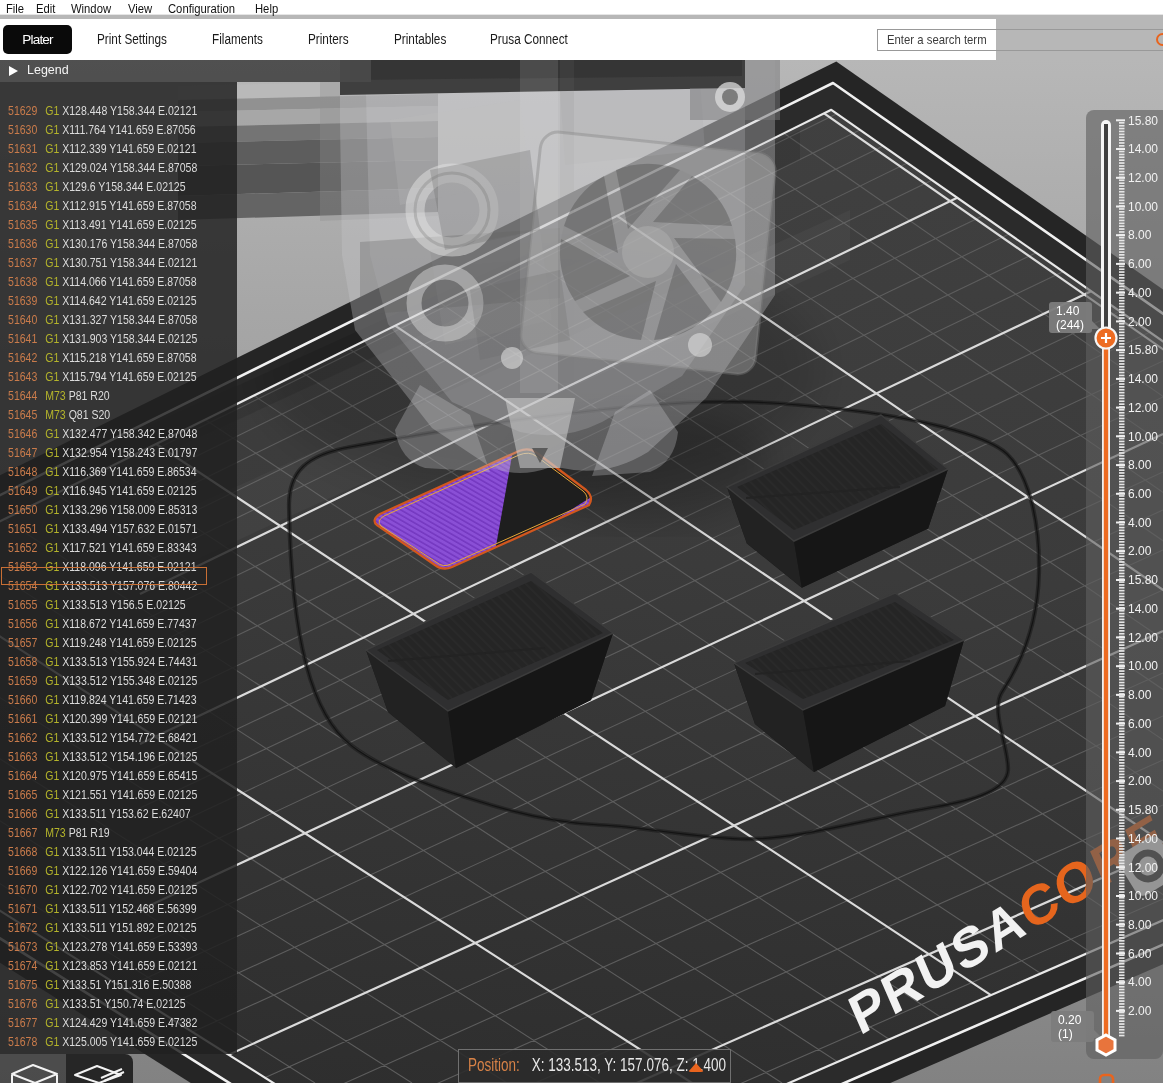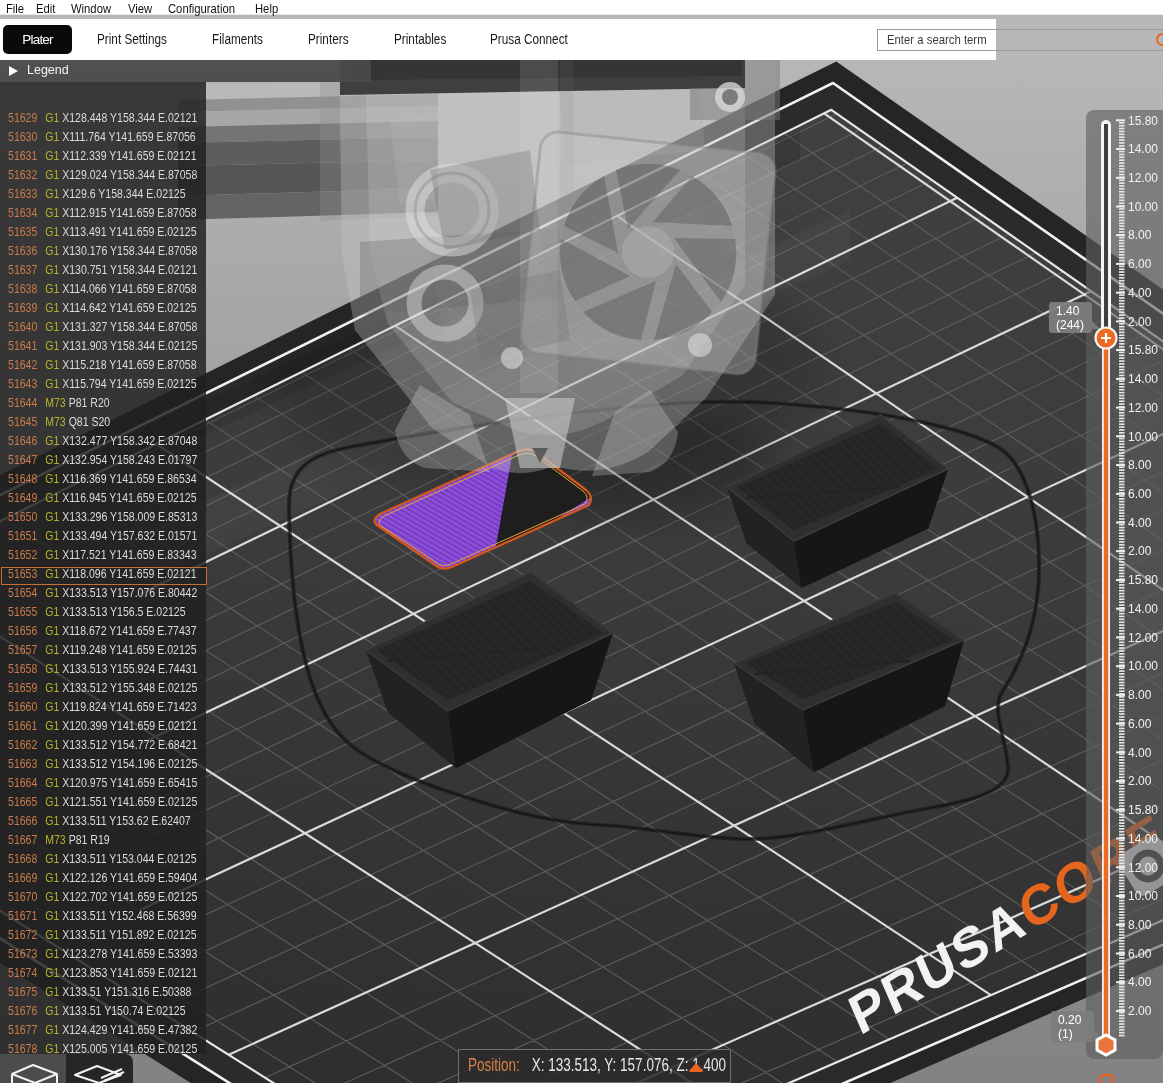--- a/index.html
+++ b/index.html
@@ -7,21 +7,21 @@
 #tabbar{position:absolute;left:0;top:19px;width:996px;height:40.5px;background:#fff;z-index:30}
 .tab{position:absolute;top:12px;font-size:14px;color:#1a1a1a;transform:scaleX(0.84);transform-origin:0 0;white-space:nowrap}
 #plater{position:absolute;left:3px;top:6px;width:69px;height:29px;background:#0a0a0a;border-radius:5px;color:#fff;font-size:13.5px;text-align:center;line-height:29px;letter-spacing:-0.8px}
 #search{position:absolute;left:877px;top:10px;width:287px;height:22px;border:1px solid #999;font-size:13.5px;color:#3c3c3c;line-height:20px}
 #search span{display:inline-block;transform:scaleX(0.84);transform-origin:0 0;margin-left:9px;white-space:nowrap}
 #searchico{position:absolute;left:1156px;top:14px;width:13px;height:13px;border:2.5px solid #E8641E;border-radius:50%}
 #scene{position:absolute;left:0;top:0;z-index:1}
 #legend{position:absolute;left:0;top:59.5px;width:371px;height:22.5px;background:rgba(74,74,74,0.95);z-index:10;color:#f5f5f5}
 #legend .tri{position:absolute;left:9px;top:6px;width:0;height:0;border-left:9px solid #fff;border-top:5.5px solid transparent;border-bottom:5.5px solid transparent}
 #legend .lt{position:absolute;left:27px;top:3px;font-size:12.5px}
-#gpanel{position:absolute;left:0;top:82px;width:206px;height:972px;background:rgba(32,32,32,0.84);z-index:9;padding-top:26px}
+#gpanel{position:absolute;left:0;top:82px;width:237px;height:972px;background:rgba(32,32,32,0.84);z-index:9;padding-top:19px}
 .gr{height:19px;line-height:19px;font-size:13.5px;white-space:nowrap;transform:scaleX(0.78);transform-origin:0 50%}
 .gn{display:inline-block;margin-left:10.3px;width:47.7px;color:#C97B4B}
 .gc{color:#B4B42B}
 .ga{color:#DCDCDC}
 #gsel{position:absolute;left:1px;top:567px;width:206px;height:18px;border:1px solid #C96F34;z-index:11}
 #sliderbox{position:absolute;left:1086px;top:110px;z-index:12;overflow:visible}
 #posbar{position:absolute;left:458px;top:1049px;width:273px;height:34px;background:rgba(43,43,43,0.88);border:1px solid #707070;z-index:8;font-size:18px;line-height:31px;white-space:nowrap;transform-origin:0 0}
 #posbar .in{transform:scaleX(0.75);transform-origin:0 0;display:inline-block;white-space:nowrap}
 #posbar .pl{color:#D78247;margin-left:12px}
 #posbar .pv{color:#e8e8e8;margin-left:16px}

